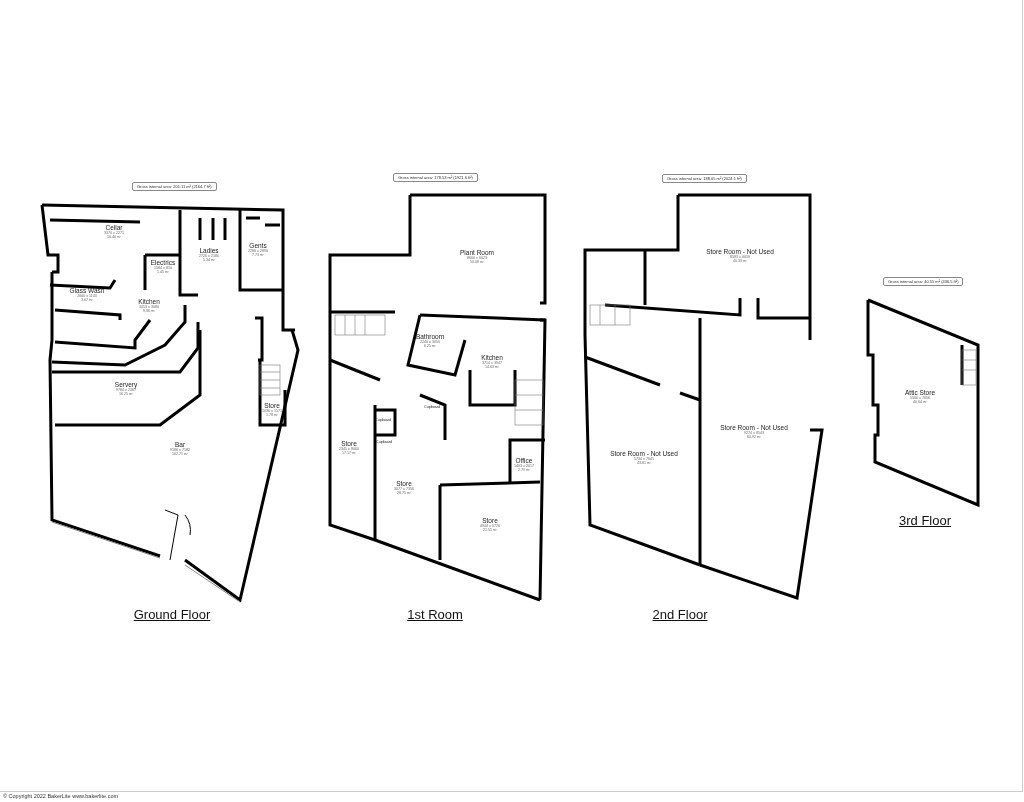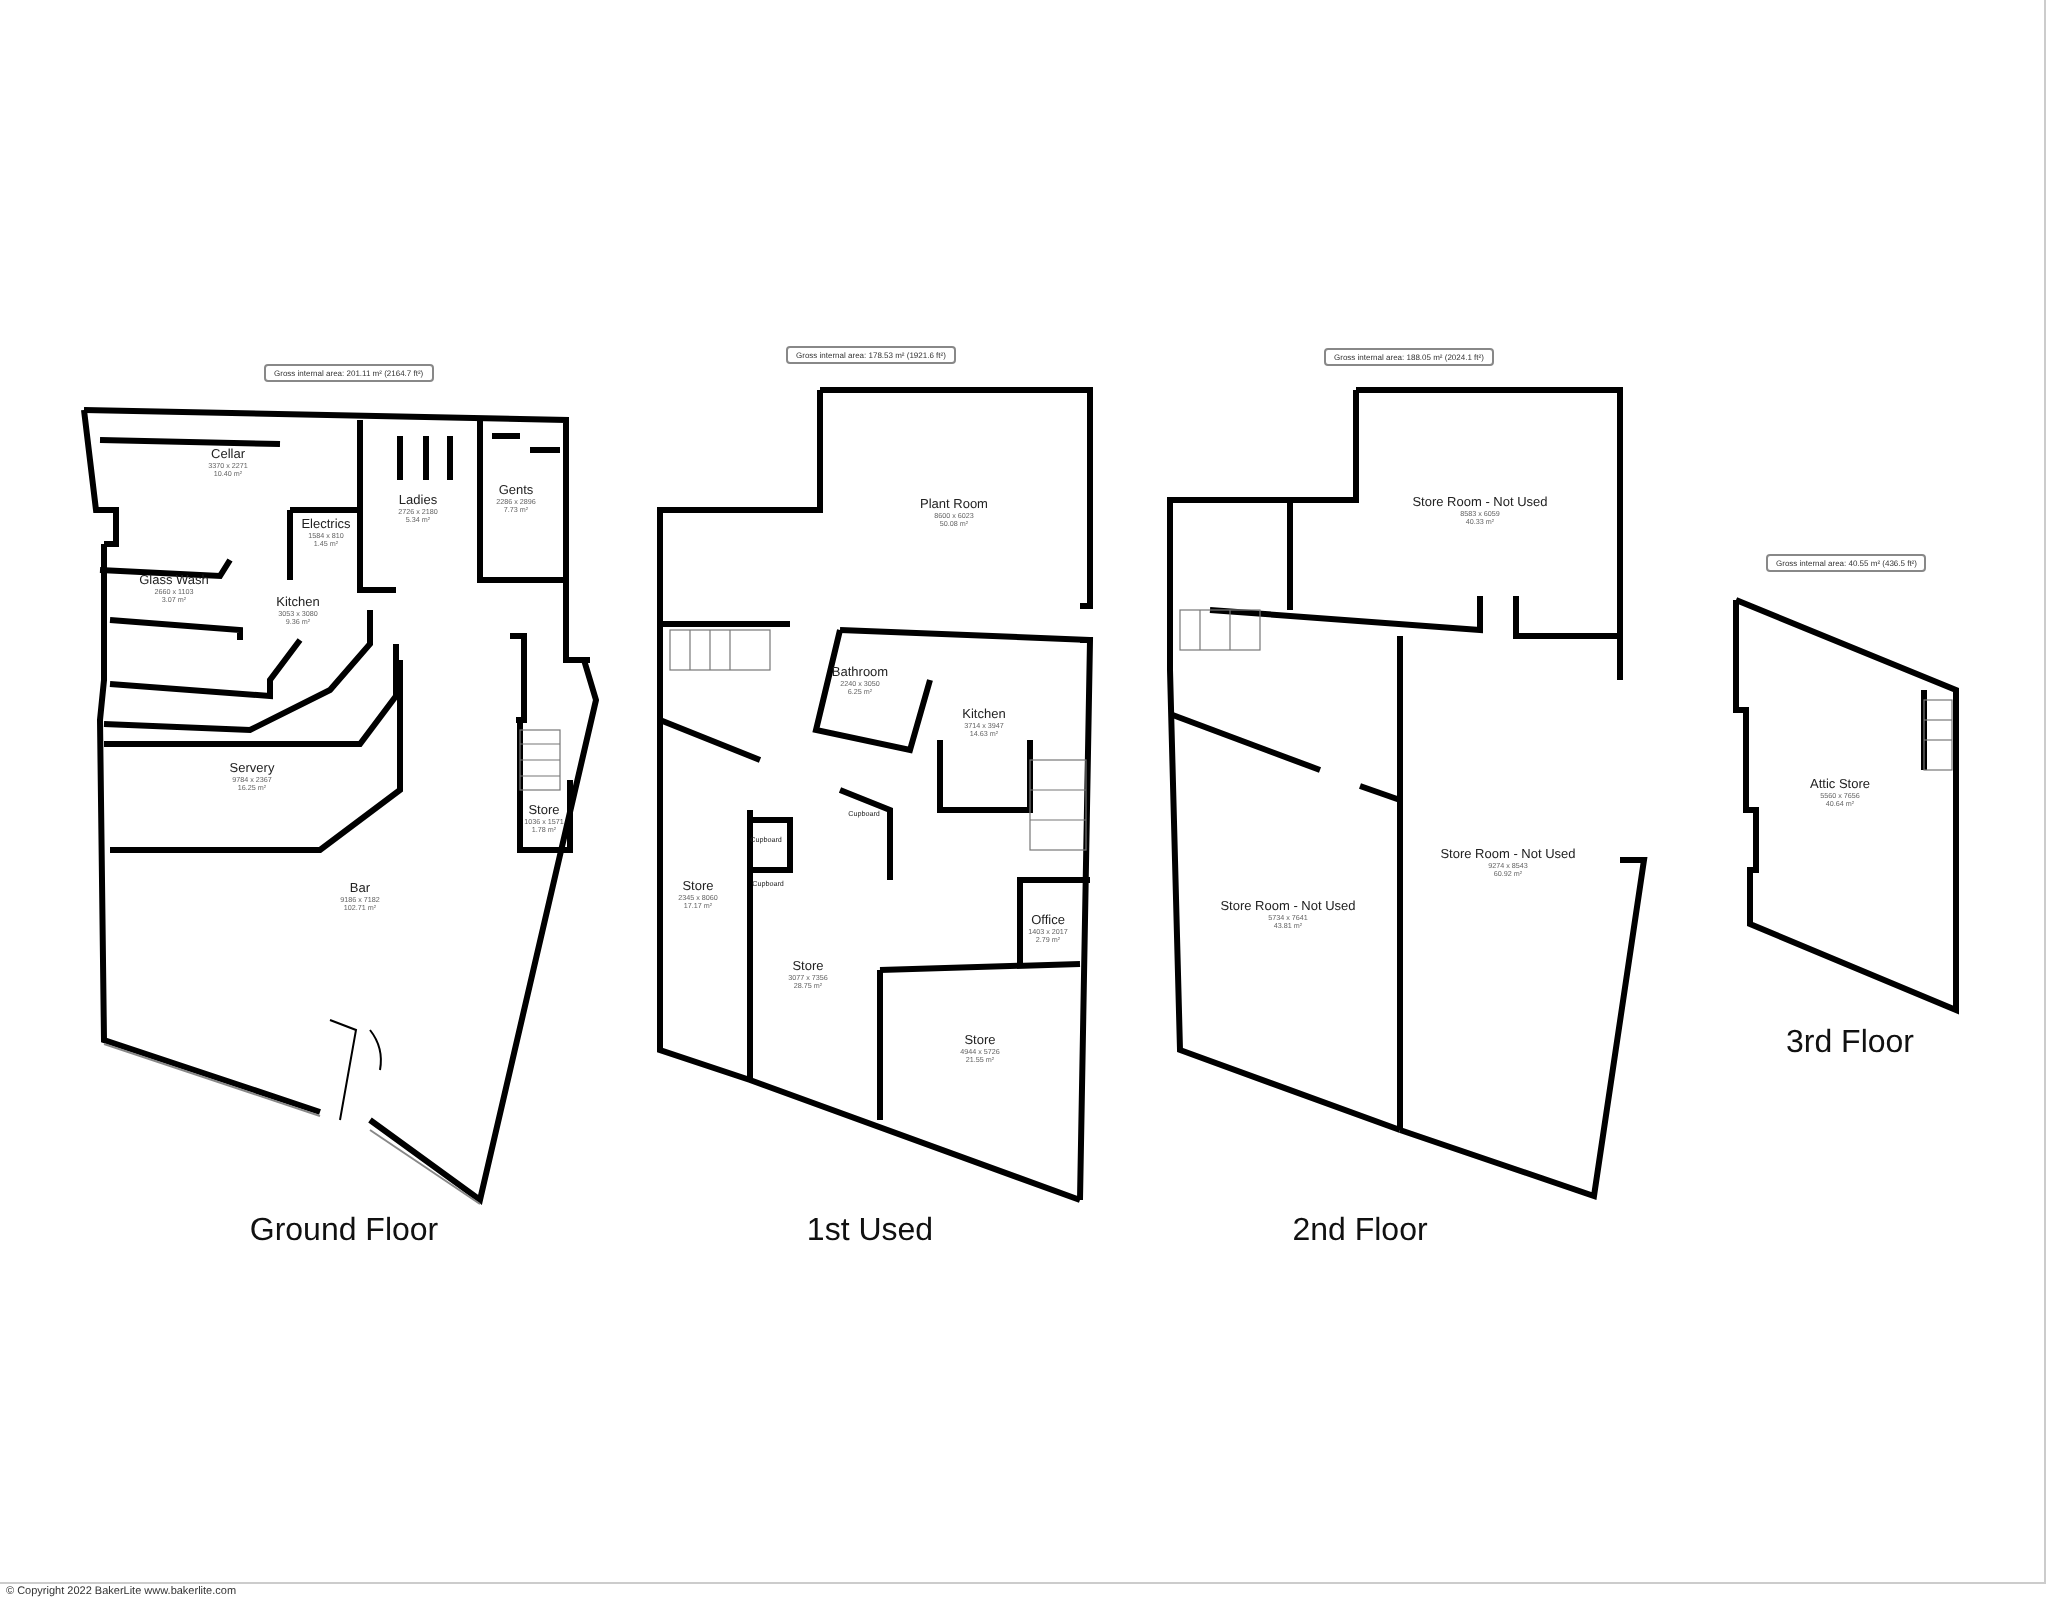--- a/index.html
+++ b/index.html
@@ -4,21 +4,21 @@
 <style>
   html, body { margin: 0; padding: 0; background: #ffffff; }
   body { width: 1024px; height: 802px; position: relative; overflow: hidden; font-family: "Liberation Sans", sans-serif; color: #111; }
   .frame { position: absolute; left: 0; top: 0; width: 1022px; height: 791px; border-right: 1px solid #ccc; border-bottom: 1px solid #ccc; }
   svg.plan { position: absolute; left: 0; top: 0; }
   .area-box { position: absolute; font-size: 4px; color: #333; border: 1px solid #888; border-radius: 2px; background: #fff; padding: 1px 4px; white-space: nowrap; }
   .room { position: absolute; text-align: center; transform: translateX(-50%); line-height: 1.05; }
   .room .name { font-size: 6.5px; color: #222; display: block; white-space: nowrap; }
   .room .dims, .room .sqm { font-size: 3.6px; color: #666; display: block; white-space: nowrap; }
   .room.small .name { font-size: 3.6px; }
-  .floor-label { position: absolute; font-size: 16px; color: #111; transform: translateX(-50%); white-space: nowrap; }
+  .floor-label { position: absolute; font-size: 13px; color: #111; transform: translateX(-50%); white-space: nowrap; text-decoration: underline; }
   .copyright { position: absolute; left: 3px; top: 793px; font-size: 5.5px; color: #333; }
 </style>
 </head>
 <body>
 
 <div class="frame"></div>
 
 <svg class="plan" width="1024" height="802" viewBox="0 0 1024 802">
   <g fill="none" stroke="#000" stroke-width="3" stroke-linejoin="miter">
 
@@ -222,17 +222,17 @@
     <span class="sqm">43.81 m²</span>
   </div>
 
 <div class="room" style="left:920px;top:390px;">
     <span class="name">Attic Store</span>
     <span class="dims">5560 x 7656</span>
     <span class="sqm">40.64 m²</span>
   </div>
 
 <div class="floor-label" style="left:172px;top:607px;text-align:center;">Ground Floor</div>
-<div class="floor-label" style="left:435px;top:607px;">1st Used</div>
+<div class="floor-label" style="left:435px;top:607px;">1st Room</div>
 <div class="floor-label" style="left:680px;top:607px;">2nd Floor</div>
 <div class="floor-label" style="left:925px;top:513px;">3rd Floor</div>
 
 <div class="copyright">© Copyright 2022 BakerLite  www.bakerlite.com</div>
 
 </body></html>

